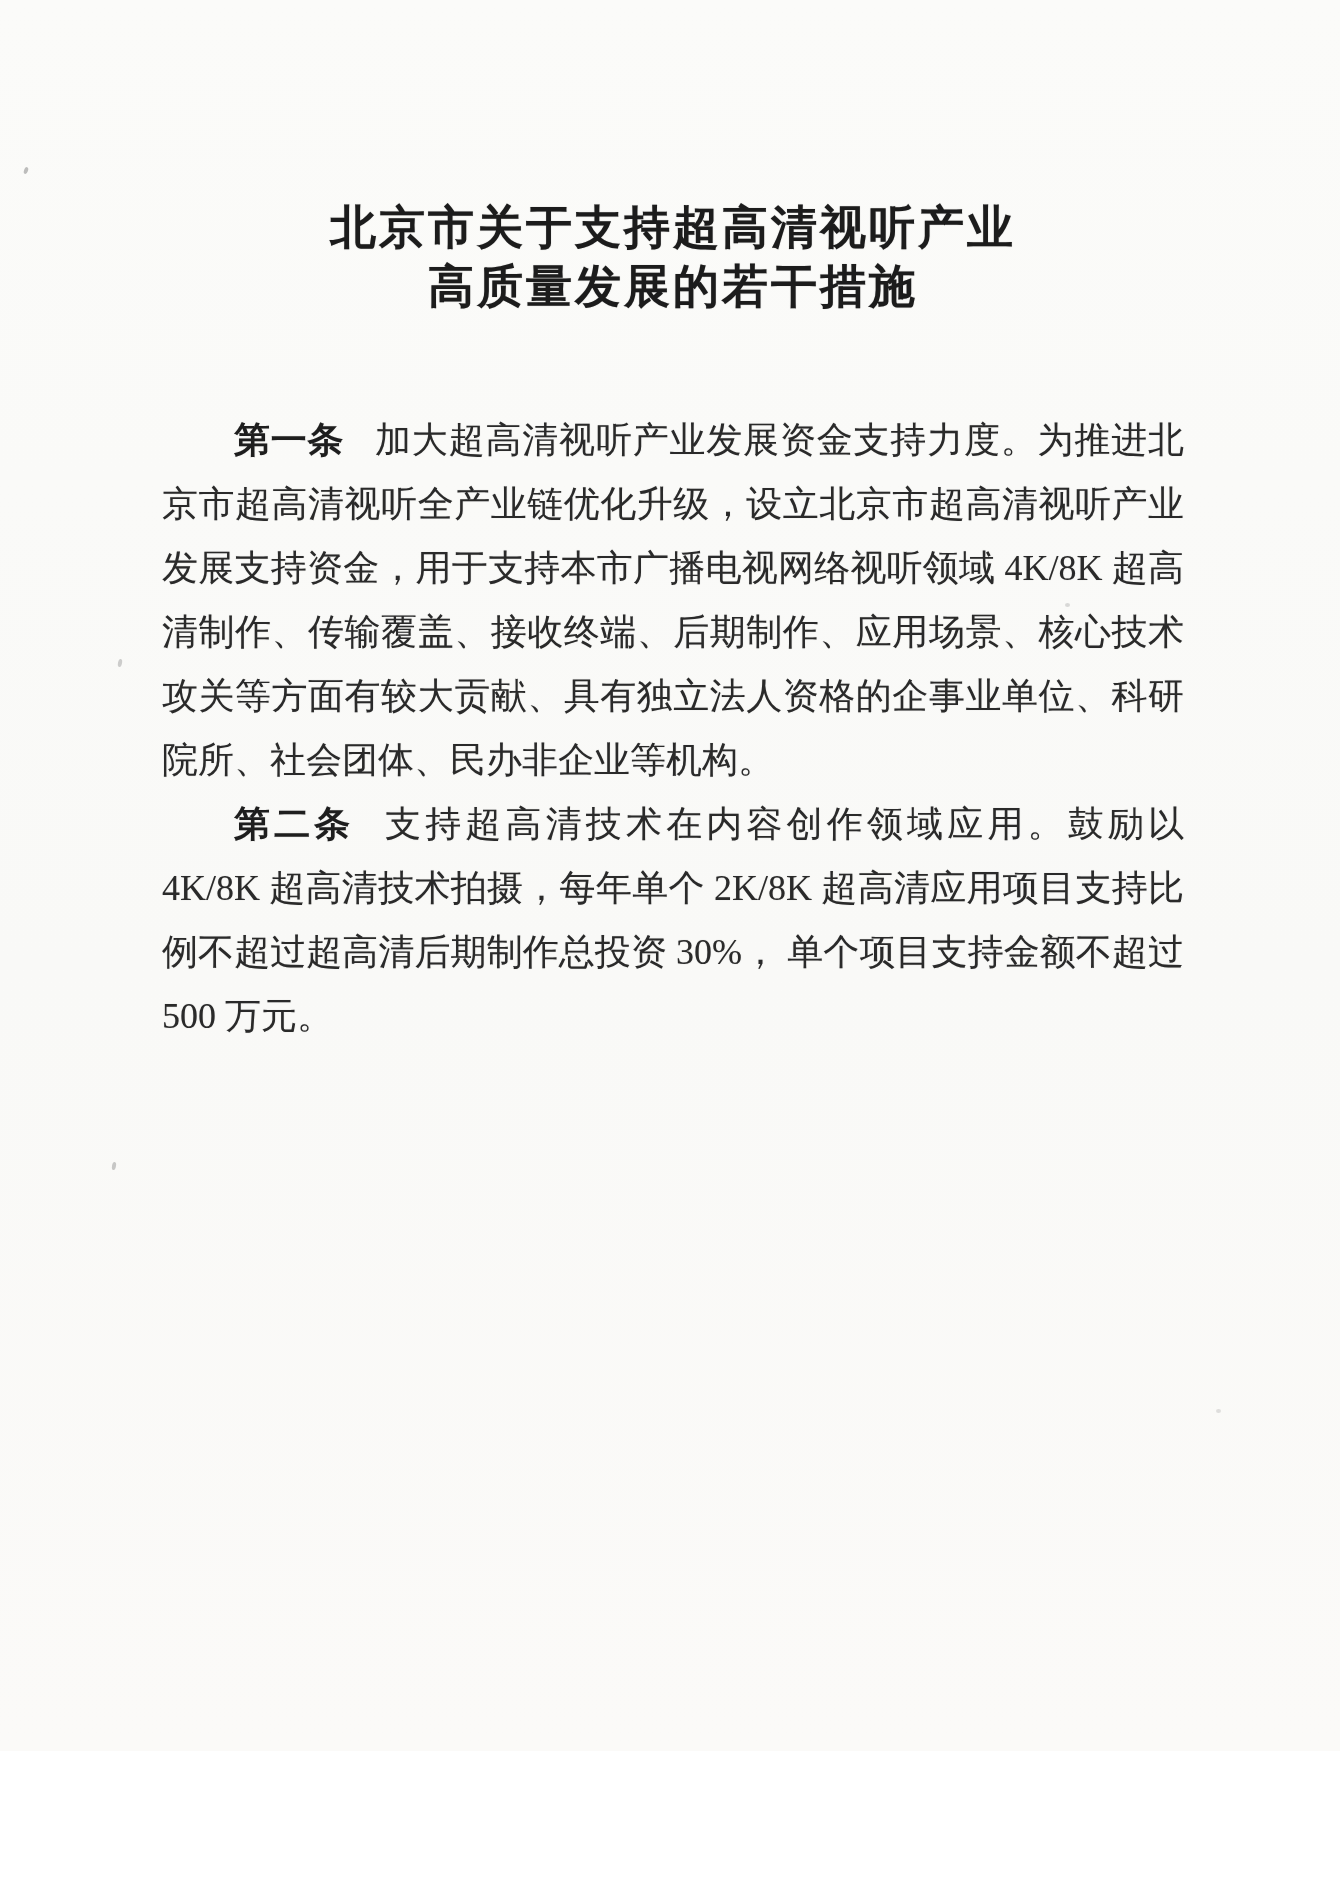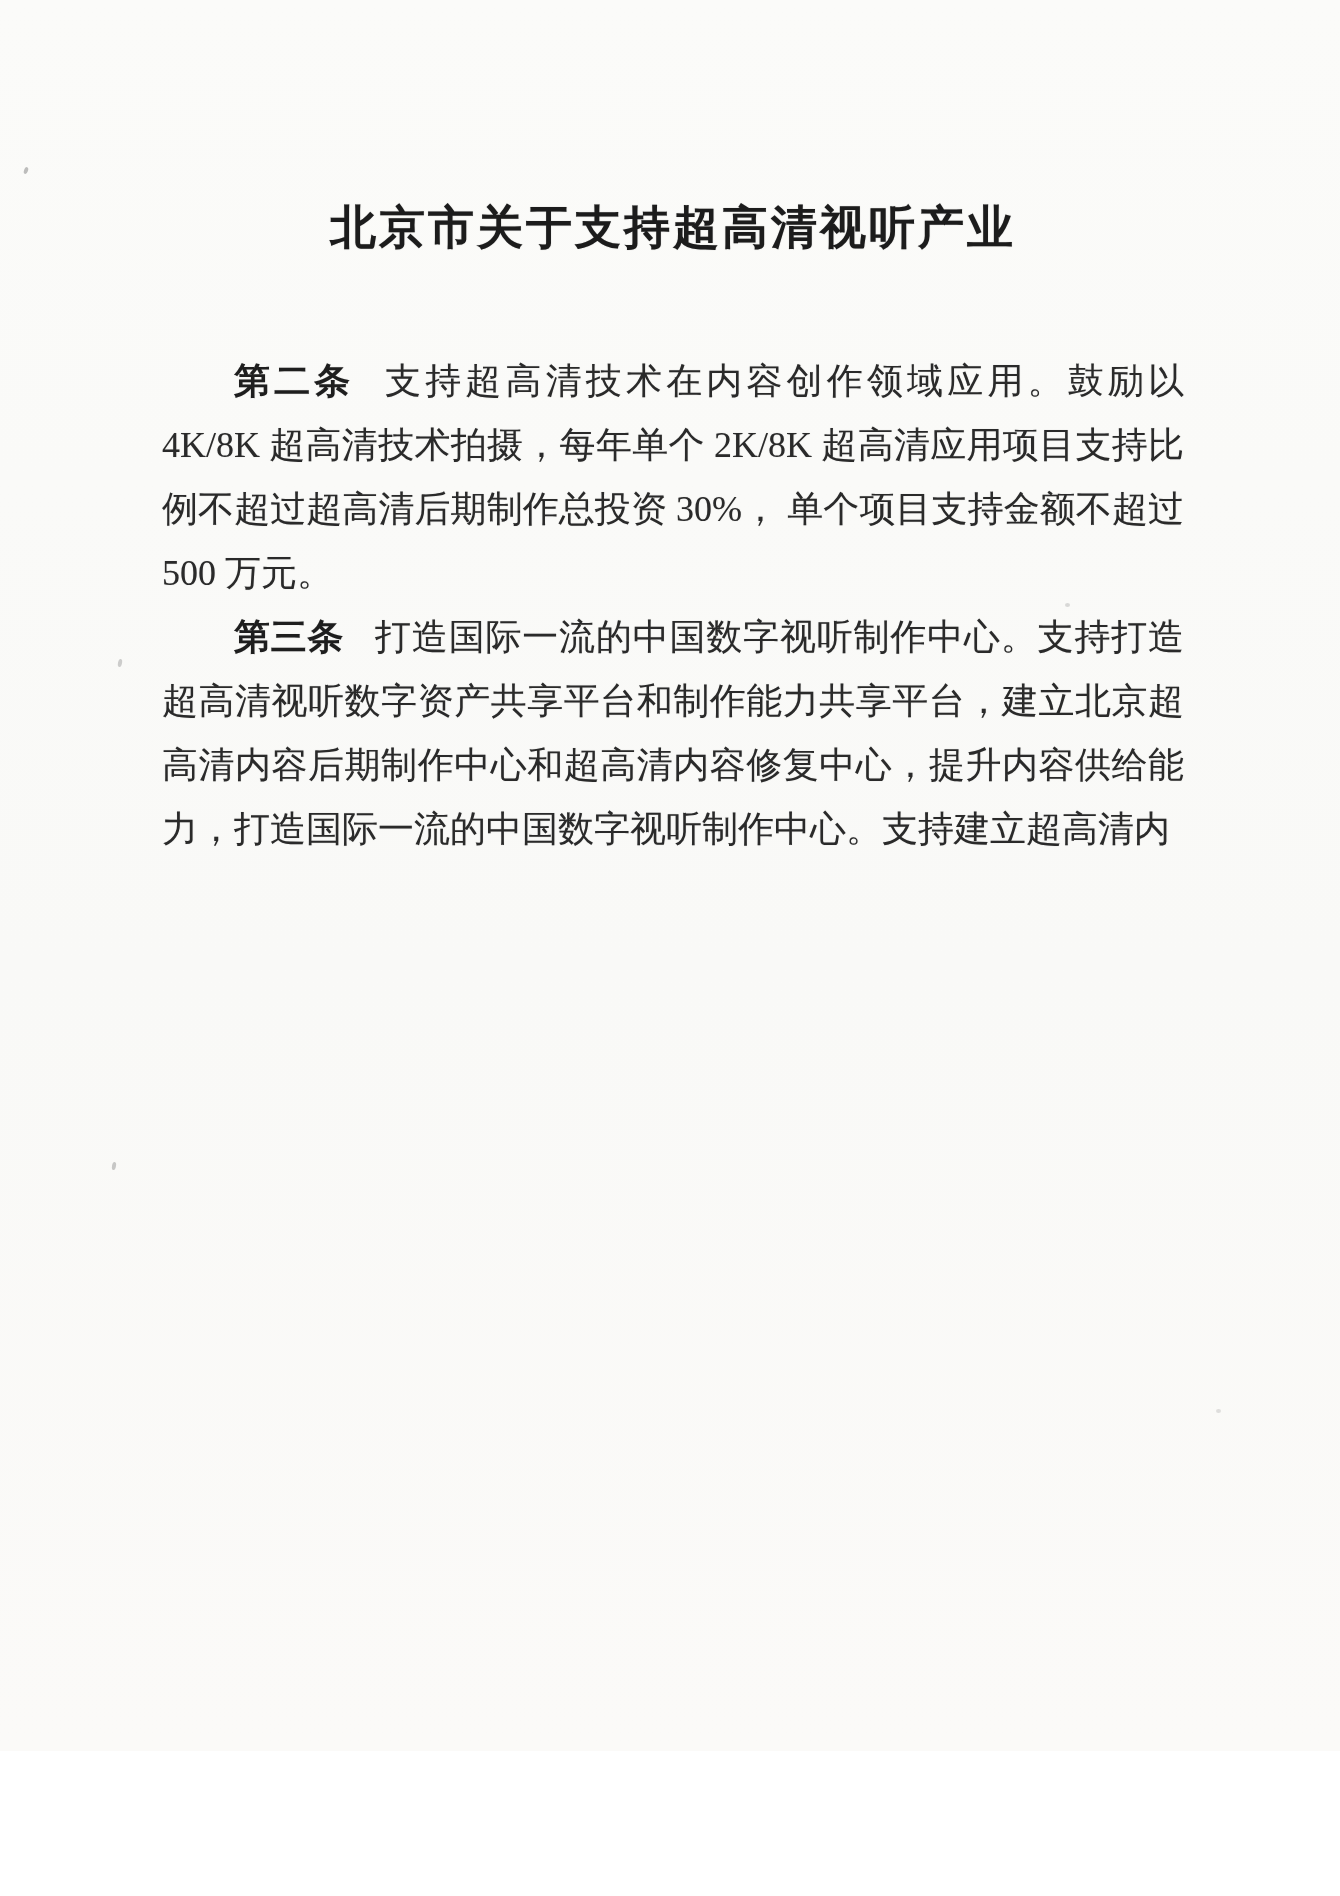--- a/index.html
+++ b/index.html
@@ -80,25 +80,26 @@
 
   <span class="speck s1"></span>
   <span class="speck s2"></span>
   <span class="speck s3"></span>
   <span class="speck s4"></span>
   <span class="speck s5"></span>
 
   <div class="content">
     <div class="doc-title">
       <div>北京市关于支持超高清视听产业</div>
+      <div>高质量发展的若干措施</div>
     </div>
 
     <div class="doc-body">
 
+      <p><span class="lead">第一条</span><span>加大超高清视听产业发展资金支持力度。为推进北京市超高清视听全产业链优化升级，设立北京市超高清视听产业发展支持资金，用于支持本市广播电视网络视听领域 4K/8K 超高清制作、传输覆盖、接收终端、后期制作、应用场景、核心技术攻关等方面有较大贡献、具有独立法人资格的企事业单位、科研院所、社会团体、民办非企业等机构。</span></p>
 
       <p><span class="lead">第二条</span><span>支持超高清技术在内容创作领域应用。鼓励以 4K/8K 超高清技术拍摄，每年单个 2K/8K 超高清应用项目支持比例不超过超高清后期制作总投资 30%， 单个项目支持金额不超过 500 万元。</span></p>
 
-      <p><span class="lead">第三条</span><span>打造国际一流的中国数字视听制作中心。支持打造超高清视听数字资产共享平台和制作能力共享平台，建立北京超高清内容后期制作中心和超高清内容修复中心，提升内容供给能力，打造国际一流的中国数字视听制作中心。支持建立超高清内</span></p>
     </div>
   </div>
 
   <div class="page-number">－ 3 －</div>
 </div>
 
 </body></html>

